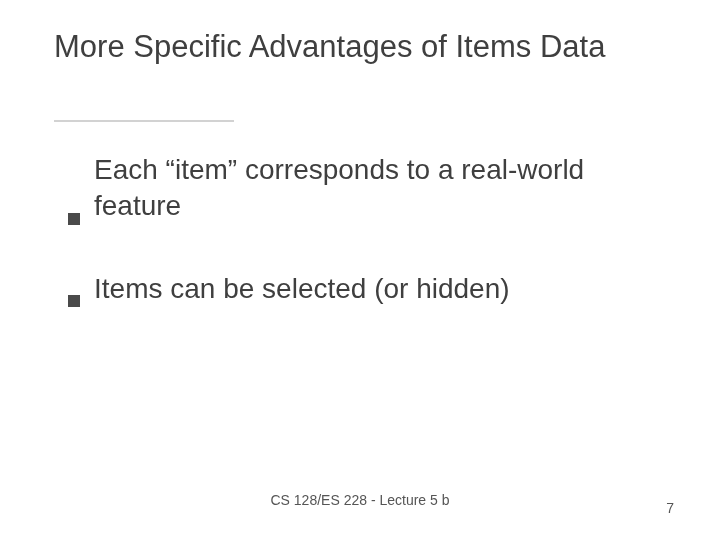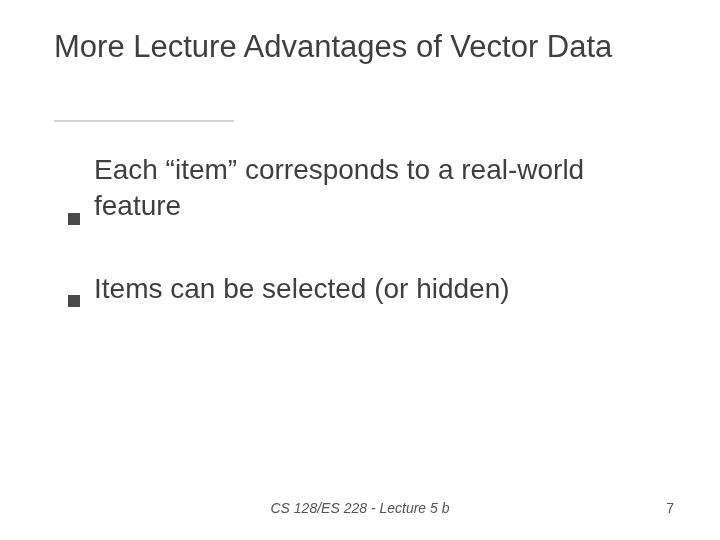--- a/index.html
+++ b/index.html
@@ -56,42 +56,41 @@
     margin-top: 12px;
     margin-right: 14px;
   }
   .bullet-text {
     font-size: 28px;
     line-height: 1.3;
     color: #3f3f3f;
   }
   .footer-center {
     position: absolute;
-    bottom: 24px;
+    bottom: 32px;
     left: 0;
     right: 0;
     text-align: center;
     font-size: 14px;
     color: #555555;
-    font-style: italic;
   }
   .footer-right {
     position: absolute;
     bottom: 24px;
     right: 46px;
     font-size: 14px;
     color: #555555;
   }
 </style>
 </head>
 <body>
 
 <div class="slide">
 
-  <div class="title">More Lecture Advantages of Vector Data</div>
+  <div class="title">More Specific Advantages of Items Data</div>
   <div class="title-underline"></div>
 
   <div class="body">
     <div class="bullet-item">
       <div class="bullet"></div>
       <div class="bullet-text">Each “item” corresponds to a real-world feature</div>
     </div>
     <div class="bullet-item">
       <div class="bullet"></div>
       <div class="bullet-text">Items can be selected (or hidden)</div>

